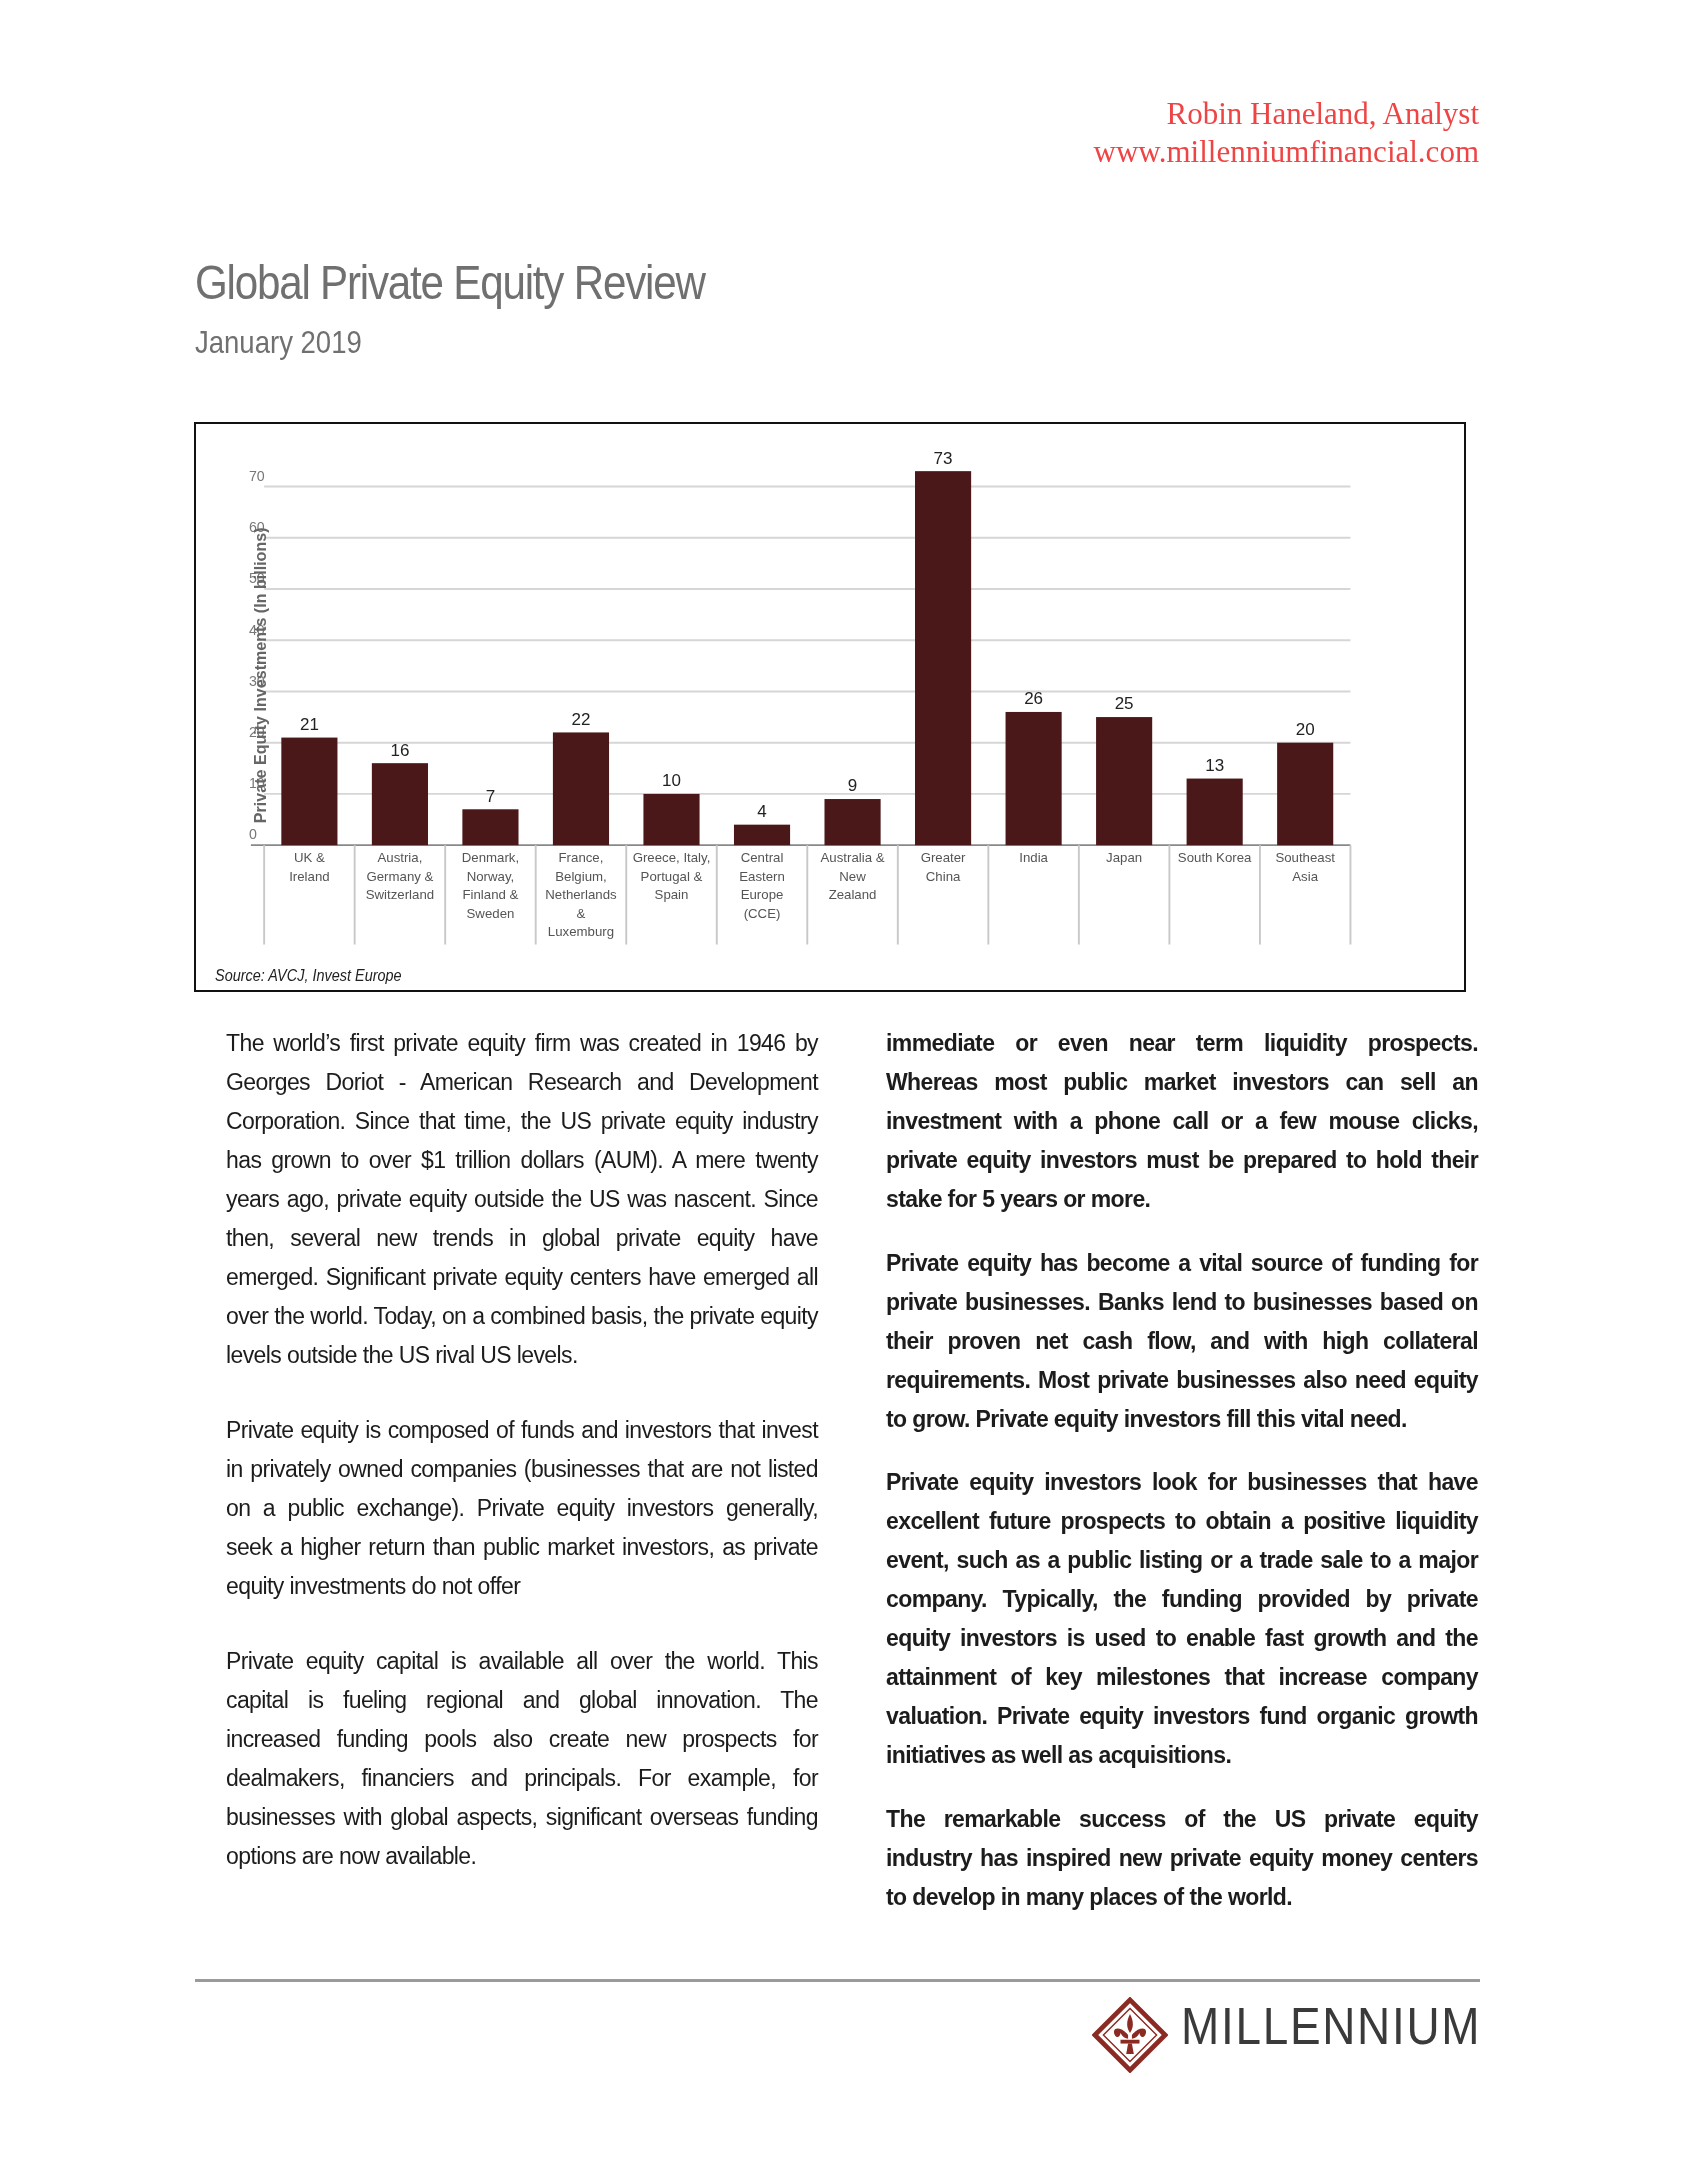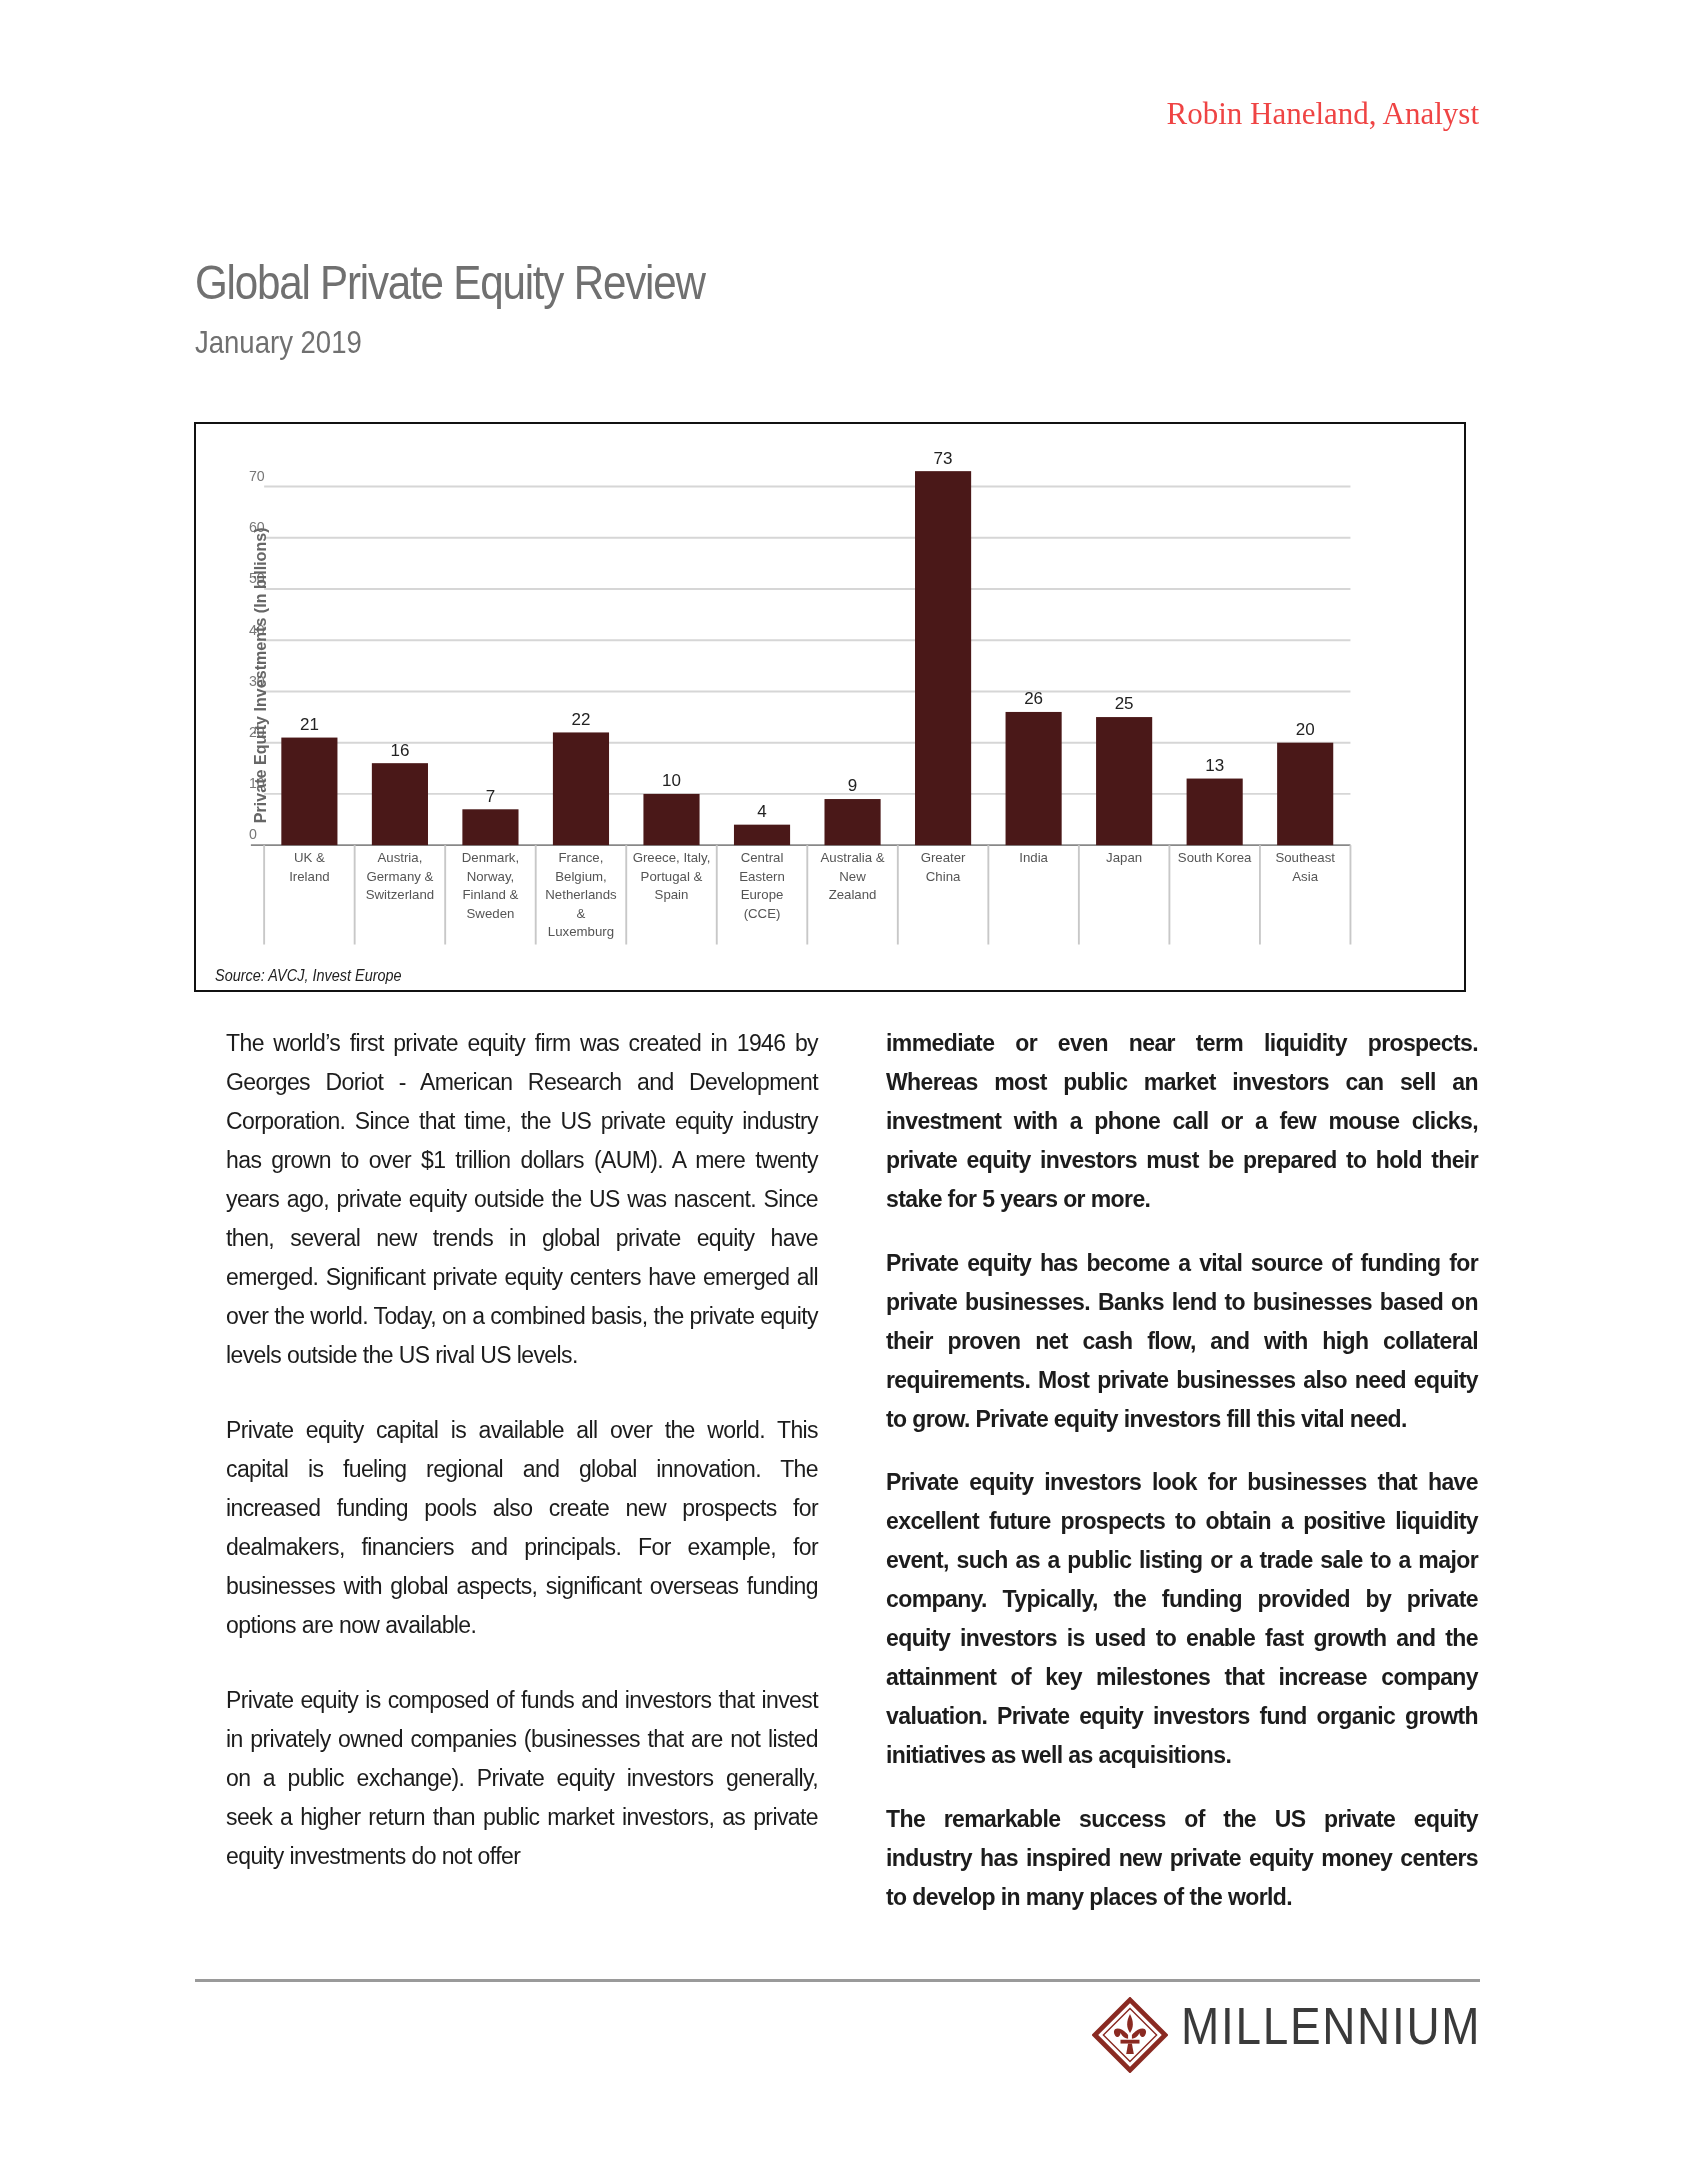--- a/index.html
+++ b/index.html
@@ -25,20 +25,21 @@
   .footer-rule { position: absolute; left: 195px; top: 1979px; width: 1285px; height: 2.8px; background: #9a9a9a; }
   .logo { position: absolute; left: 1092px; top: 1997px; display: flex; align-items: flex-start; }
   .logo-text { font-size: 51px; color: #3a3a3a; letter-spacing: 1.9px; margin-left: 13.2px;
          transform: scaleX(0.9); transform-origin: left center; }
 </style>
 </head>
 <body>
 
 <div class="header-block">
   <div>Robin Haneland, Analyst</div>
+  <div>www.millenniumfinancial.com</div>
 </div>
 
 <div class="title">Global Private Equity Review</div>
 <div class="subtitle">January 2019</div>
 
 <div class="chart-box">
   <svg id="chart" width="1268" height="566" xmlns="http://www.w3.org/2000/svg" viewBox="0 0 1340 598">
       <text x="56" y="439" font-size="15" fill="#777" font-family="Liberation Sans, sans-serif">0</text>
       <line x1="72" x2="1220" y1="390.8571428571429" y2="390.8571428571429" stroke="#d6d6d6" stroke-width="2"></line>
       <text x="56" y="384.8571428571429" font-size="15" fill="#777" font-family="Liberation Sans, sans-serif">10</text>
@@ -104,22 +105,22 @@
       <text x="1076.5" y="463" font-size="14" fill="#555" text-anchor="middle" font-family="Liberation Sans, sans-serif"><tspan x="1076.5" dy="0">South Korea</tspan></text>
       <rect x="1142.51" y="336.7142857142857" width="59.31333333333333" height="108.28571428571428" fill="#4a1818"></rect>
       <text x="1172.1666666666667" y="328.7142857142857" font-size="18" fill="#222" text-anchor="middle" font-family="Liberation Sans, sans-serif">20</text>
       <text x="1172.1666666666667" y="463" font-size="14" fill="#555" text-anchor="middle" font-family="Liberation Sans, sans-serif"><tspan x="1172.1666666666667" dy="0">Southeast</tspan><tspan x="1172.1666666666667" dy="19.5">Asia</tspan></text>
     </svg>
   <div class="source">Source: AVCJ, Invest Europe</div>
 </div>
 
 <div class="col col-left">
   <p>The world’s first private equity firm was created in 1946 by Georges Doriot - American Research and Development Corporation. Since that time, the US private equity industry has grown to over $1 trillion dollars (AUM). A mere twenty years ago, private equity outside the US was nascent. Since then, several new trends in global private equity have emerged. Significant private equity centers have emerged all over the world. Today, on a combined basis, the private equity levels outside the US rival US levels.</p>
+  <p class="gap">Private equity is composed of funds and investors that invest in privately owned companies (businesses that are not listed on a public exchange). Private equity investors generally, seek a higher return than public market investors, as private equity investments do not offer</p>
   <p class="gap">Private equity capital is available all over the world. This capital is fueling regional and global innovation. The increased funding pools also create new prospects for dealmakers, financiers and principals.  For example, for businesses with global aspects, significant overseas funding options are now available.</p>
-  <p class="gap">Private equity is composed of funds and investors that invest in privately owned companies (businesses that are not listed on a public exchange). Private equity investors generally, seek a higher return than public market investors, as private equity investments do not offer</p>
 </div>
 
 <div class="col col-right">
   <p>immediate or even near term liquidity prospects. Whereas most public market investors can sell an investment with a phone call or a few mouse clicks, private equity investors must be prepared to hold their stake for 5 years or more.</p>
   <p>Private equity has become a vital source of funding for private businesses. Banks lend to businesses based on their proven net cash flow, and with high collateral requirements. Most private businesses also need equity to grow. Private equity investors fill this vital need.</p>
   <p>Private equity investors look for businesses that have excellent future prospects to obtain a positive liquidity event, such as a public listing or a trade sale to a major company. Typically, the funding provided by private equity investors is used to enable fast growth and the attainment of key milestones that increase company valuation.   Private equity investors fund organic growth initiatives as well as acquisitions.</p>
   <p>The remarkable success of the US private equity industry has inspired new private equity money centers to develop in many places of the world.</p>
 </div>
 
 <div class="footer-rule"></div>

